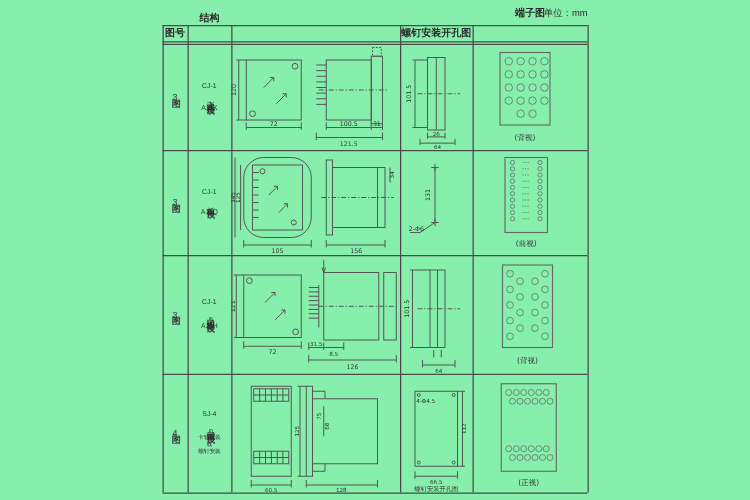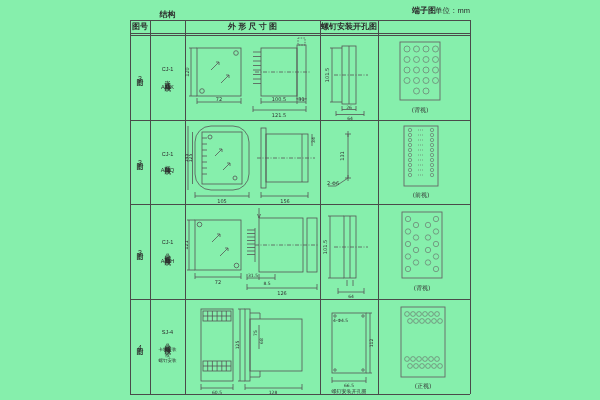--- a/index.html
+++ b/index.html
@@ -40,21 +40,20 @@
   <div class="hl" style="left:130px;top:394px;width:340px"></div>
   <div class="vl" style="left:130px;top:20px;height:374px"></div>
   <div class="vl" style="left:150px;top:20px;height:374px"></div>
   <div class="vl" style="left:185px;top:20px;height:374px"></div>
   <div class="vl" style="left:320px;top:20px;height:374px"></div>
   <div class="vl" style="left:378px;top:20px;height:374px"></div>
   <div class="vl" style="left:470px;top:20px;height:374px"></div>
 
   <div class="cell hdr" style="left:130px;top:20px;width:20px;height:13px">图号</div>
   <div class="cell hdr" style="left:150px;top:8px;width:35px;height:13px">结构</div>
-  <div class="cell hdr" style="left:185px;top:20px;width:135px;height:13px">外 形 尺 寸 图</div>
   <div class="cell hdr" style="left:320px;top:20px;width:58px;height:13px">螺钉安装开孔图</div>
   <div class="cell hdr" style="left:378px;top:4px;width:92px;height:13px">端子图</div>
 
   <div class="cell" style="left:130px;top:36px;width:20px;height:84px">
     <div class="vtext figtext">附图3</div>
   </div>
   <div class="cell" style="left:150px;top:36px;width:35px;height:84px">
     <div class="struct">
       <div class="model">CJ-1</div>
       <div class="vtext">嵌入式后接线</div>

